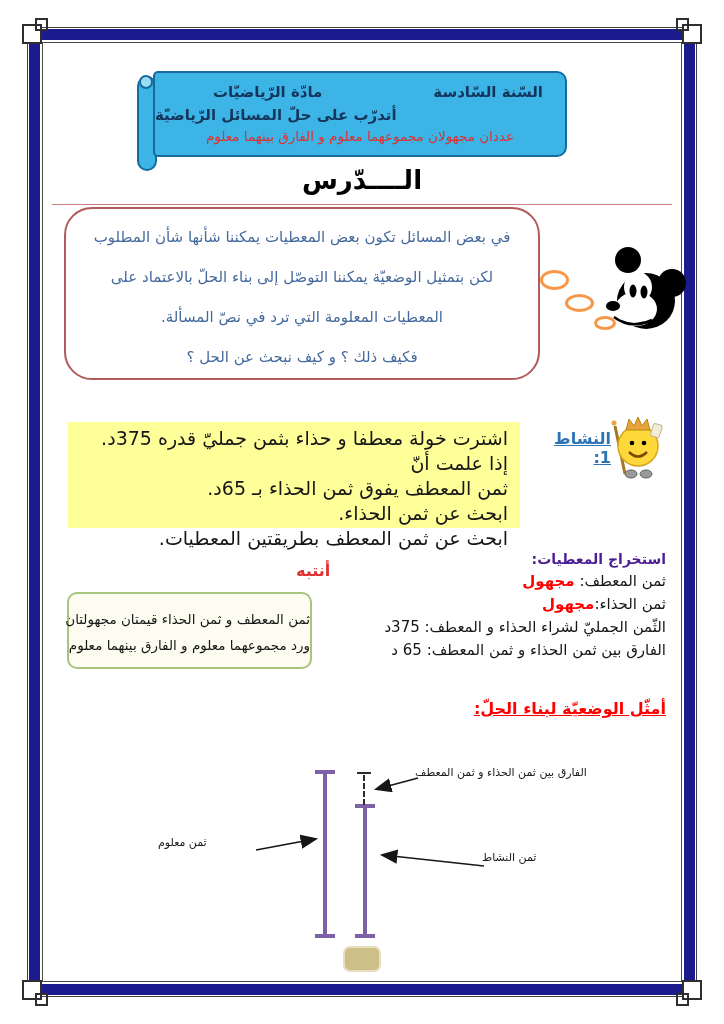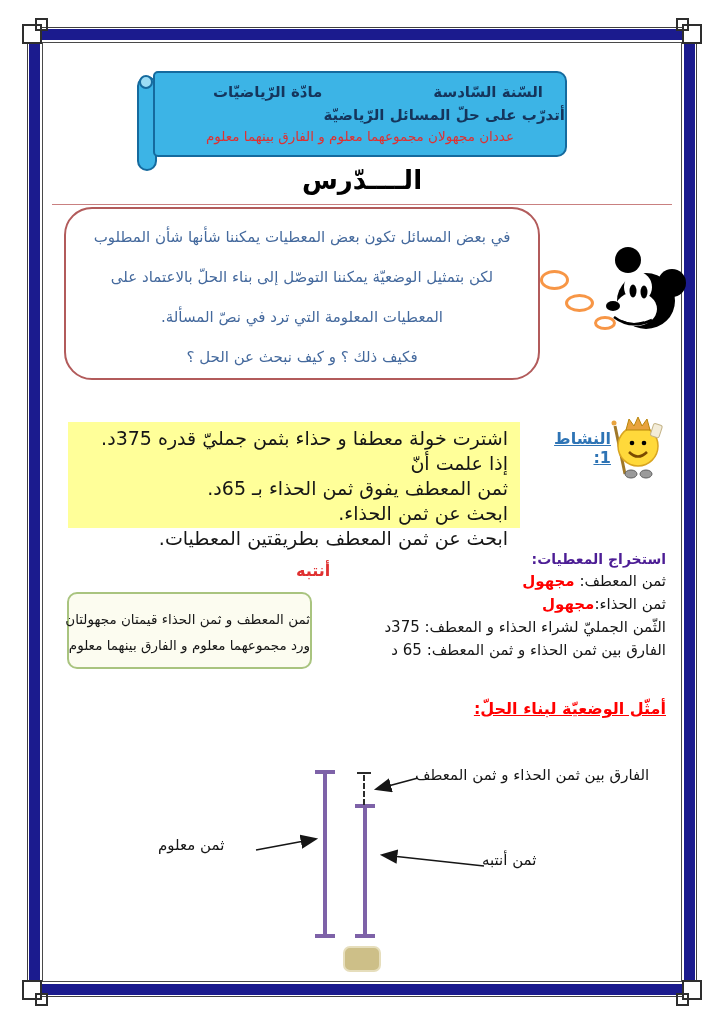--- a/index.html
+++ b/index.html
@@ -21,21 +21,21 @@
 
   
   .scroll-body { position:absolute; left:153px; top:71px; width:414px; height:86px;
     background:#3cb4e6; border:2px solid #156a9e; border-radius:5px 10px 10px 5px; z-index:2; }
   .scroll-roll { position:absolute; left:137px; top:76px; width:20px; height:95px;
     background:#3cb4e6; border:2px solid #156a9e; border-radius:10px; z-index:1; }
   .scroll-curl { position:absolute; left:139px; top:75px; width:14px; height:14px;
     background:#9bdcf5; border:2px solid #156a9e; border-radius:50%; z-index:3; }
   .banner-line1 { display:flex; direction:rtl; justify-content:space-between;
     padding:10px 22px 0 58px; font-size:15px; font-weight:bold; color:#15355c; }
-  .banner-line2 { text-align:right; direction:rtl; margin-top:5px;
+  .banner-line2 { text-align:left; direction:rtl; margin-top:5px;
     font-size:15px; font-weight:bold; color:#15355c; }
   .banner-line3 { text-align:center; direction:rtl; margin-top:4px;
     font-size:13.5px; color:#e03030; }
 
   
   .lesson-title { position:absolute; left:0; top:165px; width:724px; text-align:center;
     font-size:26px; font-weight:bold; color:#000; direction:rtl; }
   .title-rule { position:absolute; left:52px; top:204px; width:620px; height:1px; background:#c98080; }
 
   
@@ -84,21 +84,21 @@
   .bar   { position:absolute; width:4px; background:#7e62a8; }
   .cap   { position:absolute; height:4px; background:#7e62a8; }
   .bar-coat  { left:323px; top:772px; height:164px; }
   .cap-coat-top { left:315px; top:770px; width:20px; }
   .cap-coat-bot { left:315px; top:934px; width:20px; }
   .bar-shoes { left:363px; top:806px; height:130px; }
   .cap-shoes-top { left:355px; top:804px; width:20px; }
   .cap-shoes-bot { left:355px; top:934px; width:20px; }
   .diff-dashed { position:absolute; left:363px; top:775px; height:30px; border-left:2px dashed #2b2b2b; }
   .diff-cap { position:absolute; left:357px; top:772px; width:14px; height:2px; background:#2b2b2b; }
-  .diagram-label { position:absolute; direction:rtl; font-size:15px; color:#161616; white-space:nowrap; }
+  .diagram-label { position:absolute; direction:rtl; font-size:11px; color:#161616; white-space:nowrap; }
   .label-diff  { left:415px; top:766px; }
   .label-coat  { left:158px; top:836px; }
   .label-shoes { left:482px; top:851px; }
   .diagram-arrows { position:absolute; left:150px; top:750px; }
   .beige-button { position:absolute; left:343px; top:946px; width:38px; height:26px;
     background:#cdbf88; border:2px solid #e6debc; border-radius:7px; }
 </style>
 </head>
 <body>
 
@@ -204,21 +204,21 @@
   <div class="cap cap-coat-top"></div>
   <div class="cap cap-coat-bot"></div>
   <div class="bar bar-shoes"></div>
   <div class="cap cap-shoes-top"></div>
   <div class="cap cap-shoes-bot"></div>
   <div class="diff-dashed"></div>
   <div class="diff-cap"></div>
 
   <div class="diagram-label label-diff">الفارق بين ثمن الحذاء و ثمن المعطف</div>
   <div class="diagram-label label-coat">ثمن معلوم</div>
-  <div class="diagram-label label-shoes">ثمن أنتبه</div>
+  <div class="diagram-label label-shoes">ثمن النشاط</div>
 
   <svg class="diagram-arrows" width="520" height="230">
     <defs>
       <marker id="ah" markerWidth="11" markerHeight="9" refX="9" refY="4.5" orient="auto">
         <path d="M0,0 L11,4.5 L0,9 z" fill="#161616"></path>
       </marker>
     </defs>
     <line x1="268" y1="28" x2="227" y2="39" stroke="#161616" stroke-width="1.6" marker-end="url(#ah)"></line>
     <line x1="106" y1="100" x2="165" y2="89" stroke="#161616" stroke-width="1.6" marker-end="url(#ah)"></line>
     <line x1="334" y1="116" x2="233" y2="105" stroke="#161616" stroke-width="1.6" marker-end="url(#ah)"></line>

